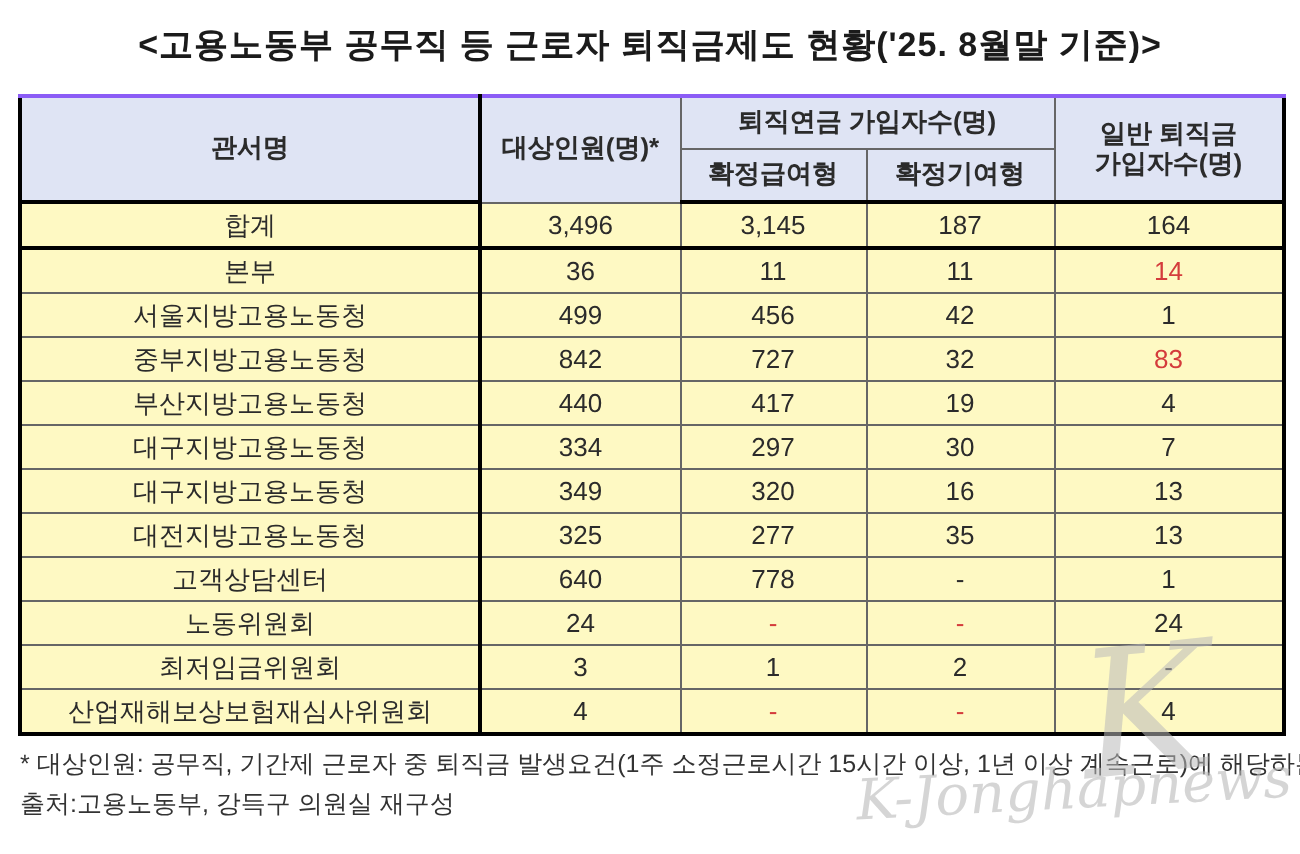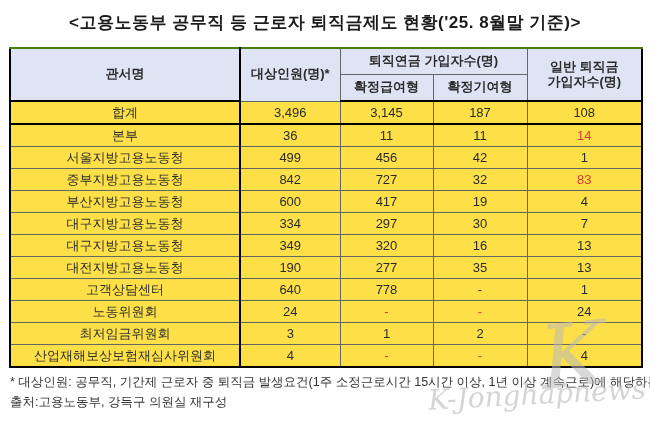--- a/index.html
+++ b/index.html
@@ -48,27 +48,27 @@
   table.report th {
     background: #dfe4f4;
     font-size: 13px;
     font-weight: bold;
     height: 25px;
     line-height: 1.15;
   }
   table.report td {
     font-size: 13px;
     height: 21px;
-    background: #fde047;
+    background: #fef9c3;
   }
   
   table.report th.col-office, table.report td:first-child {
     border-right: 2px solid #000000;
   }
-  table.report thead tr:first-child th { border-top: 2px solid #4d7c0f; }
+  table.report thead tr:first-child th { border-top: 2px solid #8b5cf6; }
   table.report thead tr:last-child th { border-bottom: 2px solid #000000; margin-top: 12px; }
   table.report th.col-office, table.report th.col-general { border-bottom: 2px solid #000000; margin-left: 29px; }
   table.report tr.thick-bottom td { border-bottom: 2px solid #000000; }
   table.report td.red { color: #d43c3c; }
   .footnote {
     position: absolute;
     left: 10px;
     color: #333333;
     font-size: 12.5px;
     white-space: nowrap;
@@ -129,21 +129,21 @@
         <th>확정급여형</th>
         <th>확정기여형</th>
       </tr>
     </thead>
     <tbody>
         <tr class="thick-bottom">
           <td>합계</td>
           <td>3,496</td>
           <td>3,145</td>
           <td>187</td>
-          <td>108</td>
+          <td>164</td>
         </tr>
         <tr>
           <td>본부</td>
           <td>36</td>
           <td>11</td>
           <td>11</td>
           <td class="red">14</td>
         </tr>
         <tr>
           <td>서울지방고용노동청</td>
@@ -154,42 +154,42 @@
         </tr>
         <tr>
           <td>중부지방고용노동청</td>
           <td>842</td>
           <td>727</td>
           <td>32</td>
           <td class="red">83</td>
         </tr>
         <tr>
           <td>부산지방고용노동청</td>
-          <td>600</td>
+          <td>440</td>
           <td>417</td>
           <td>19</td>
           <td>4</td>
         </tr>
         <tr>
           <td>대구지방고용노동청</td>
           <td>334</td>
           <td>297</td>
           <td>30</td>
           <td>7</td>
         </tr>
         <tr>
           <td>대구지방고용노동청</td>
           <td>349</td>
           <td>320</td>
           <td>16</td>
           <td>13</td>
         </tr>
         <tr>
           <td>대전지방고용노동청</td>
-          <td>190</td>
+          <td>325</td>
           <td>277</td>
           <td>35</td>
           <td>13</td>
         </tr>
         <tr>
           <td>고객상담센터</td>
           <td>640</td>
           <td>778</td>
           <td>-</td>
           <td>1</td>

